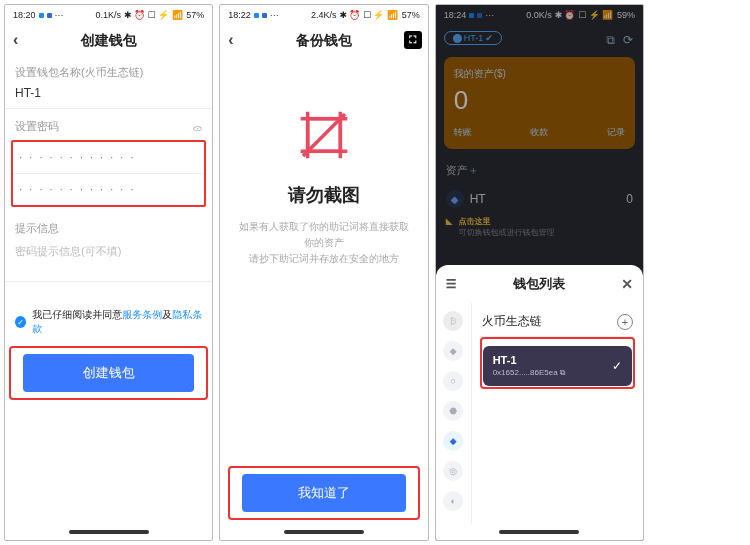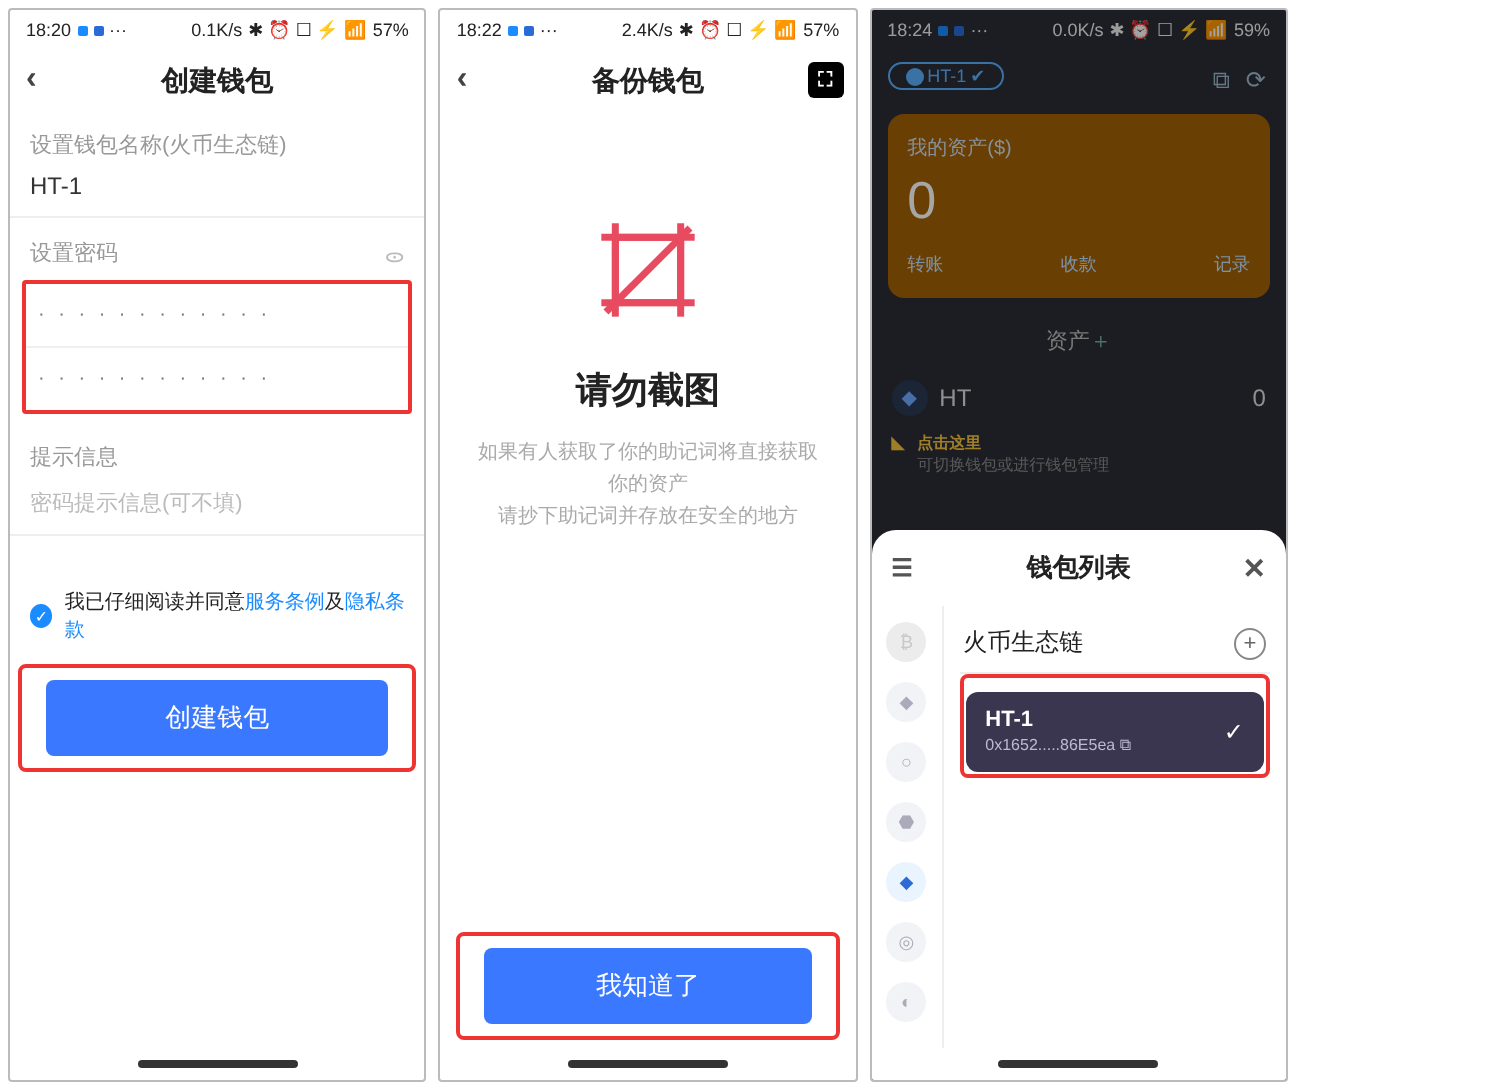--- a/index.html
+++ b/index.html
@@ -14,21 +14,21 @@
   .titlebar { height: 32px; display: flex; align-items: center; justify-content: center; position: relative; font-size: 14px; font-weight: 600; }
   .titlebar .back { position: absolute; left: 8px; top: 6px; font-size: 16px; color: #444; }
   .titlebar .expand { position: absolute; right: 6px; top: 6px; width: 18px; height: 18px; background: #000; border-radius: 3px; color: #fff; display:flex; align-items:center; justify-content:center; font-size:10px;}
   .section-label { font-size: 11px; color: #999; padding: 8px 10px 4px; }
   .field-value { font-size: 12px; color: #333; padding: 2px 10px 8px; border-bottom: 1px solid #eee;}
   .row-label { font-size: 11px; color: #999; padding: 10px 10px 4px; display:flex; justify-content:space-between; align-items:center;}
   .eye { font-size: 10px; color: #bbb; }
   .redbox { border: 2px solid #e33; border-radius: 2px; margin: 2px 6px; }
   .pw-input { padding: 10px 4px 10px 6px; border-bottom: 1px solid #f0f0f0; color:#777; letter-spacing:2px; font-size:10px;}
   .pw-input:last-child { border-bottom:none; }
-  .hint { font-size: 11px; color: #bbb; padding: 4px 10px 8px; border-bottom:1px solid #eee;}
+  .hint { font-size: 11px; color: #bbb; padding: 4px 10px 22px; border-bottom:1px solid #eee;}
   .agree { display:flex; align-items:center; gap:6px; padding: 26px 10px 10px; font-size:10px;}
   .check { width:12px; height:12px; border-radius:50%; background:#1b8cff; color:#fff; display:flex; align-items:center; justify-content:center; font-size:8px;}
   .link { color:#1b8cff; }
   .big-btn { margin: 4px 8px; padding: 10px 0; background:#3978ff; color:#fff; text-align:center; border-radius:4px; font-size:13px;}
   .big-btn-wrap { border:2px solid #e33; border-radius:4px; padding:2px 4px; margin: 0 4px;}
   .spacer { flex:1; }
   .home-ind { height: 4px; width: 80px; background:#333; border-radius:2px; margin: 6px auto 6px;}
   .phone.dark .home-ind { background:#ddd; }
   
   .icon-crop { width:56px; height:56px; margin: 50px auto 20px; color:#e84b60; }
@@ -37,21 +37,21 @@
   .s2-desc { text-align:center; font-size:10px; color:#aaa; line-height:1.6; padding:0 18px;}
   .s2-btn-area { padding: 8px 4px 4px; }
   
   .card { margin:8px; border-radius:8px; background:#a16207; padding:10px; color:#cde; font-size:10px; position:relative;}
   .card .big0 { font-size:26px; color:#fff; font-weight:300; margin:4px 0 10px;}
   .card-row { display:flex; justify-content:space-between; font-size:9px; color:#bfe0ff;}
   .pill { border:1px solid #5ab0ff; color:#5ab0ff; border-radius:10px; font-size:9px; padding:1px 8px; display:inline-flex; align-items:center; gap:2px;}
   .pill .pc { width:9px;height:9px;border-radius:50%;background:#5ab0ff; display:inline-block;}
   .topchip { position:absolute; left:8px; top:26px; }
   .scan-icons { position:absolute; right:10px; top:28px; display:flex; gap:8px; color:#9fb8cc; font-size:12px;}
-  .assets { color:#bbb; font-size:11px; padding:6px 10px; display:flex; justify-content:center; align-items:center;}
+  .assets { color:#bbb; font-size:11px; padding:6px 10px; display:flex; justify-content:flex-start; align-items:center;}
   .assets .plus { color:#7aa; }
   .ht-row { display:flex; align-items:center; justify-content:space-between; padding:6px 10px; color:#ddd;}
   .ht-row .ico { width:18px;height:18px;border-radius:50%; background:#2c3a52; display:flex;align-items:center;justify-content:center; color:#6ea9ff; font-size:10px;}
   .tip { display:flex; gap:6px; padding:2px 10px 6px; align-items:flex-start;}
   .tip .arrow { color:#f5c23e; font-size:9px;}
   .tip .txt { font-size:8px;}
   .tip .t1{ color:#f5c23e; font-weight:700;}
   .tip .t2{ color:#888;}
   .dim-overlay { position:absolute; inset:0; background:rgba(0,0,0,0.35); }
   .sheet { position:absolute; left:0; right:0; bottom:0; top:260px; background:#fff; border-top-left-radius:12px; border-top-right-radius:12px; display:flex; flex-direction:column;}

